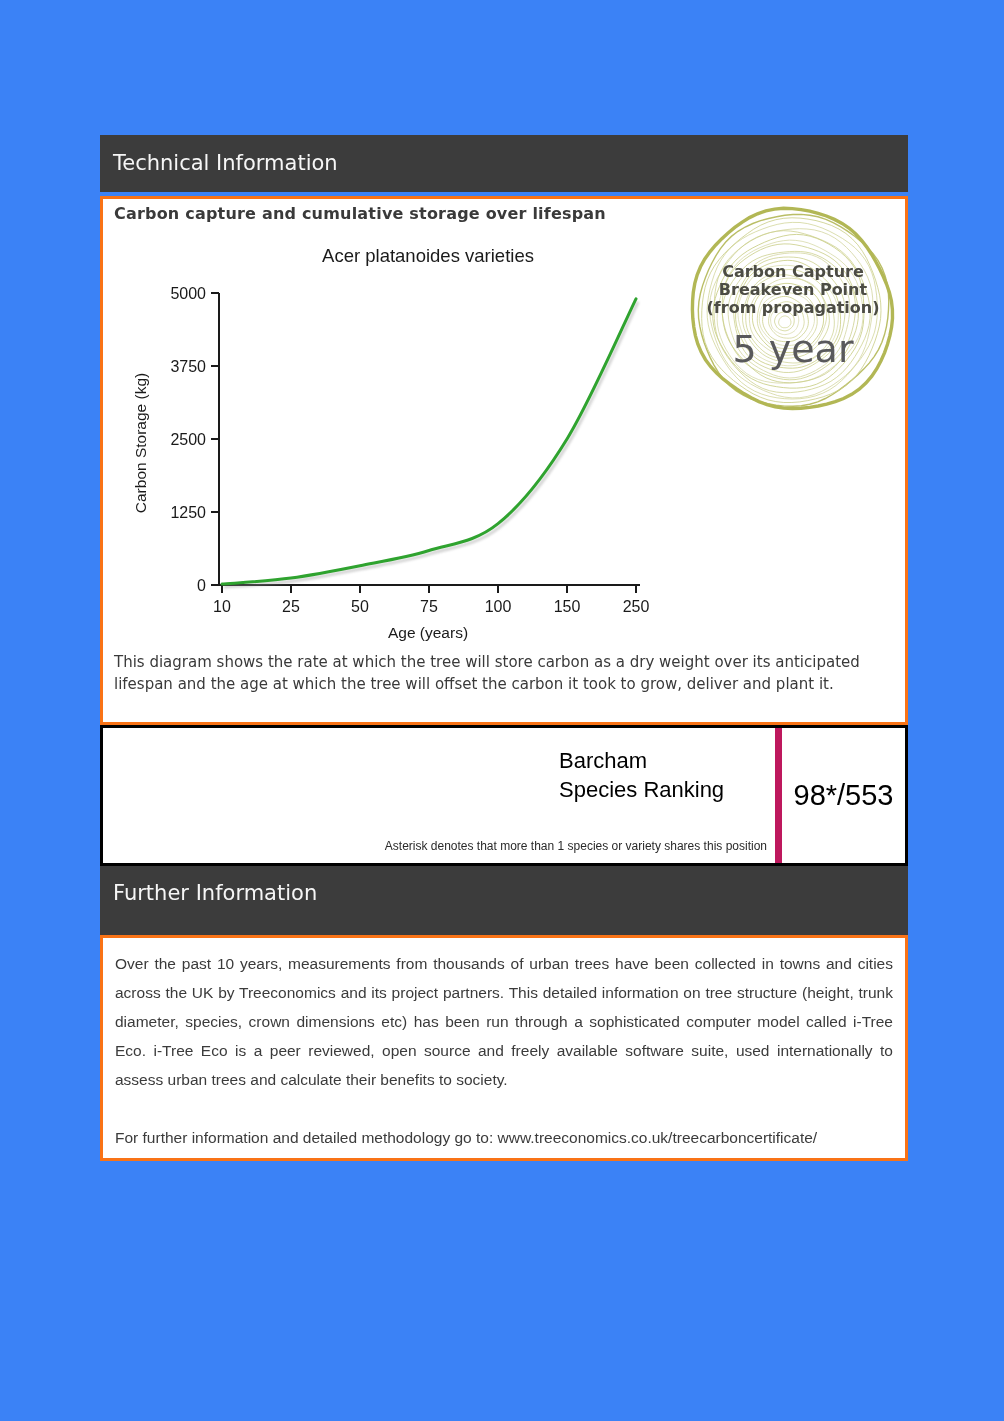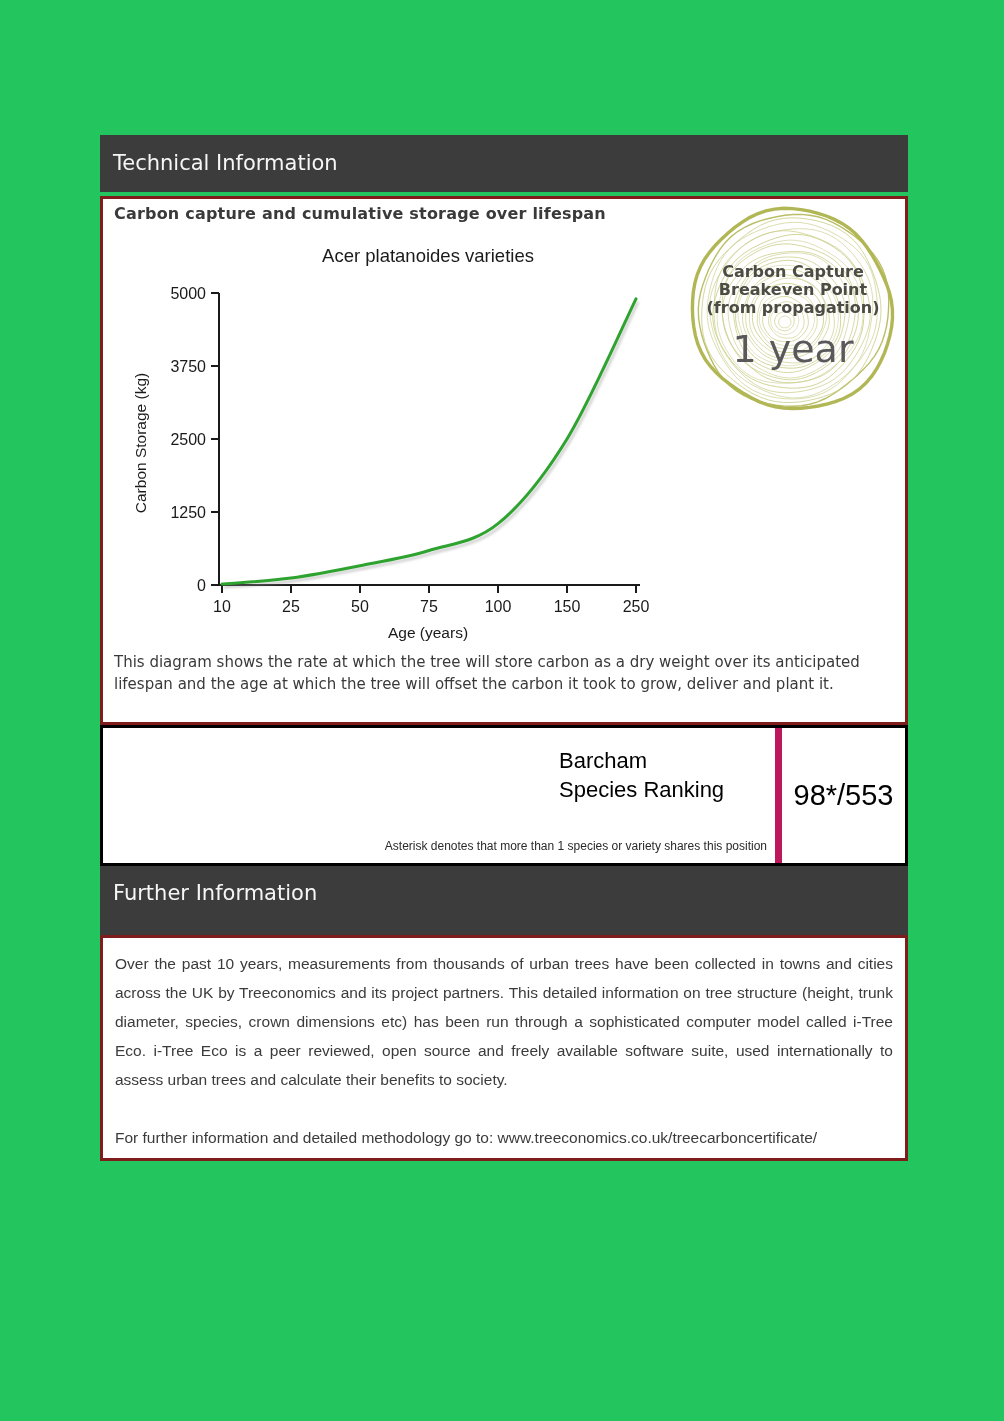--- a/index.html
+++ b/index.html
@@ -1,29 +1,29 @@
 <!DOCTYPE html>
 <html><head>
 <meta charset="utf-8">
 <style>
   * { margin:0; padding:0; box-sizing:border-box; }
   html,body { background:#ffffff; }
   .page {
-    position:relative; width:1004px; height:1421px; background:#22c55e;
+    position:relative; width:1004px; height:1421px; background:#3b82f6;
     font-family:"DejaVu Sans", sans-serif; overflow:hidden;
   }
   .band {
     position:absolute; left:100px; width:808px; background:#3c3c3c;
     color:#f6f6f6; font-size:21px; padding-left:13px;
   }
   .band-technical { top:135px; height:57px; line-height:57px; }
   .band-further  { top:866px; height:82px; padding-top:12px; line-height:30px; }
   .box {
     position:absolute; left:100px; width:808px; background:#ffffff;
-    border:3px solid #7f1d1d;
+    border:3px solid #f97316;
   }
   .tech-box { top:196px; height:529px; }
   .section-title {
     position:absolute; left:11px; top:5px; font-size:16px; font-weight:bold;
     color:#3a3a3a; letter-spacing:0.2px;
   }
   .chart-svg { position:absolute; left:7px; top:41px; }
   .chart-desc {
     position:absolute; left:11px; top:452px; width:788px;
     font-size:15px; line-height:22px; color:#3a3a3a;
@@ -144,21 +144,21 @@
           <path d="M11.0,11.2L11.2,12.8L11.1,14.3L10.9,15.9L10.5,17.4L10.0,18.9L9.3,20.3L8.4,21.7L7.5,23.0L6.5,24.2L5.4,25.4L4.2,26.4L2.8,27.4L1.4,28.1L-0.2,28.6L-1.7,29.0L-3.3,29.1L-4.9,29.2L-6.5,29.1L-8.0,29.0L-9.6,28.8L-11.1,28.4L-12.6,28.0L-14.0,27.4L-15.4,26.6L-16.7,25.7L-17.8,24.7L-18.9,23.7L-20.0,22.5L-20.9,21.3L-21.8,20.1L-22.6,18.7L-23.3,17.4L-23.9,15.9L-24.3,14.3L-24.4,12.8L-24.4,11.2L-24.3,9.7L-24.0,8.1L-23.7,6.6L-23.2,5.1L-22.7,3.7L-22.1,2.2L-21.3,0.9L-20.4,-0.4L-19.3,-1.6L-18.1,-2.6L-16.8,-3.5L-15.5,-4.4L-14.1,-5.1L-12.7,-5.8L-11.2,-6.4L-9.7,-6.9L-8.1,-7.2L-6.5,-7.3L-4.9,-7.2L-3.3,-6.9L-1.8,-6.4L-0.3,-5.8L1.1,-5.1L2.5,-4.3L3.8,-3.4L5.0,-2.5L6.1,-1.4L7.1,-0.2L8.0,1.1L8.7,2.4L9.3,3.9L9.8,5.3L10.2,6.8L10.5,8.2L10.8,9.7L11.0,11.2Z" fill="none" stroke="#cbcf8a" stroke-width="0.9" opacity="0.7592652337668767"></path>
           <path d="M5.8,11.0L5.7,12.2L5.5,13.4L5.3,14.6L5.0,15.8L4.6,17.0L4.2,18.1L3.6,19.3L2.9,20.3L2.1,21.3L1.2,22.2L0.1,22.9L-1.0,23.6L-2.1,24.1L-3.3,24.6L-4.5,25.0L-5.7,25.3L-7.0,25.5L-8.3,25.6L-9.5,25.5L-10.8,25.3L-12.0,24.9L-13.2,24.5L-14.3,23.9L-15.4,23.3L-16.5,22.7L-17.5,22.0L-18.5,21.2L-19.4,20.3L-20.2,19.3L-20.8,18.2L-21.3,17.1L-21.7,15.9L-22.0,14.7L-22.2,13.4L-22.3,12.2L-22.4,11.0L-22.4,9.7L-22.2,8.5L-22.0,7.3L-21.6,6.1L-21.0,5.0L-20.4,3.9L-19.7,2.9L-19.0,2.0L-18.2,1.1L-17.3,0.2L-16.4,-0.7L-15.4,-1.5L-14.4,-2.2L-13.3,-2.8L-12.1,-3.2L-10.8,-3.5L-9.5,-3.7L-8.3,-3.7L-7.0,-3.7L-5.7,-3.6L-4.4,-3.3L-3.2,-3.0L-2.0,-2.5L-0.9,-1.9L0.2,-1.1L1.1,-0.2L1.9,0.8L2.6,1.8L3.3,2.9L3.9,4.0L4.4,5.1L4.9,6.2L5.3,7.3L5.6,8.5L5.7,9.7L5.8,11.0Z" fill="none" stroke="#d7d9a8" stroke-width="0.9" opacity="0.812053425150017"></path>
           <path d="M1.2,12.2L1.1,13.0L1.0,13.9L0.8,14.7L0.6,15.5L0.2,16.3L-0.2,17.0L-0.6,17.7L-1.2,18.3L-1.8,18.9L-2.4,19.5L-3.0,20.0L-3.7,20.4L-4.4,20.9L-5.2,21.2L-6.0,21.5L-6.8,21.7L-7.6,21.8L-8.5,21.8L-9.3,21.7L-10.1,21.6L-10.9,21.4L-11.7,21.1L-12.5,20.9L-13.3,20.5L-14.0,20.1L-14.7,19.6L-15.3,19.1L-15.9,18.4L-16.4,17.7L-16.8,17.0L-17.2,16.3L-17.6,15.5L-17.9,14.7L-18.2,13.9L-18.4,13.1L-18.4,12.2L-18.4,11.3L-18.2,10.5L-18.0,9.7L-17.6,8.9L-17.3,8.1L-16.8,7.4L-16.3,6.7L-15.8,6.0L-15.2,5.4L-14.6,4.9L-13.9,4.4L-13.2,4.1L-12.4,3.7L-11.6,3.5L-10.9,3.3L-10.1,3.1L-9.3,2.9L-8.5,2.8L-7.6,2.8L-6.8,2.8L-6.0,2.9L-5.2,3.1L-4.4,3.4L-3.6,3.8L-2.9,4.2L-2.2,4.7L-1.5,5.3L-0.9,5.9L-0.3,6.5L0.2,7.2L0.6,8.0L0.9,8.8L1.1,9.7L1.2,10.5L1.2,11.4L1.2,12.2Z" fill="none" stroke="#cbcf8a" stroke-width="0.9" opacity="0.889694047691158"></path>
           <path d="M-2.1,13.0L-2.1,13.5L-2.1,14.0L-2.2,14.6L-2.4,15.1L-2.6,15.6L-2.9,16.0L-3.2,16.4L-3.6,16.8L-4.0,17.2L-4.3,17.6L-4.8,17.9L-5.2,18.1L-5.7,18.4L-6.2,18.5L-6.7,18.6L-7.2,18.7L-7.7,18.7L-8.2,18.7L-8.7,18.7L-9.2,18.7L-9.7,18.7L-10.2,18.6L-10.7,18.4L-11.2,18.2L-11.7,17.9L-12.1,17.6L-12.5,17.3L-12.9,16.9L-13.2,16.5L-13.5,16.1L-13.8,15.6L-14.1,15.1L-14.2,14.6L-14.3,14.1L-14.4,13.5L-14.3,13.0L-14.3,12.4L-14.1,11.9L-14.0,11.4L-13.8,10.9L-13.6,10.4L-13.4,10.0L-13.1,9.5L-12.8,9.1L-12.4,8.8L-12.0,8.4L-11.6,8.1L-11.1,7.9L-10.7,7.6L-10.2,7.4L-9.7,7.2L-9.2,7.1L-8.7,7.0L-8.2,6.9L-7.7,6.9L-7.2,7.0L-6.6,7.2L-6.2,7.4L-5.7,7.6L-5.2,7.8L-4.8,8.1L-4.3,8.4L-3.9,8.7L-3.6,9.1L-3.2,9.5L-3.0,9.9L-2.7,10.4L-2.5,10.9L-2.4,11.4L-2.2,11.9L-2.1,12.4L-2.1,13.0Z" fill="none" stroke="#cbcf8a" stroke-width="0.9" opacity="0.7996565674197192"></path>
         </svg>
       <div class="badge-text">
         <span>Carbon Capture</span><br>
         <span>Breakeven Point</span><br>
         <span>(from propagation)</span>
       </div>
-      <div class="badge-value">1 year</div>
+      <div class="badge-value">5 year</div>
     </div>
 
     <div class="chart-desc">This diagram shows the rate at which the tree will store carbon as a dry weight over its anticipated lifespan and the age at which the tree will offset the carbon it took to grow, deliver and plant it.</div>
   </div>
 
   <div class="box rank-box">
     <div class="rank-left">
       <div class="rank-title"><span>Barcham</span><br><span>Species Ranking</span></div>
       <div class="rank-note">Asterisk denotes that more than 1 species or variety shares this position</div>
     </div>

